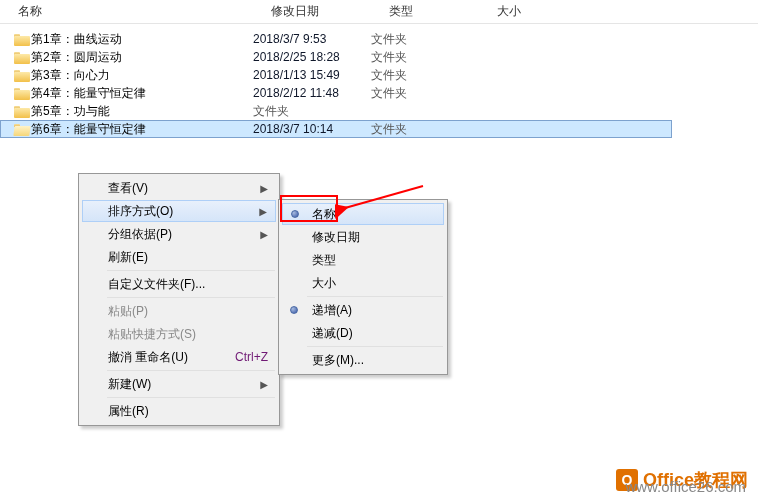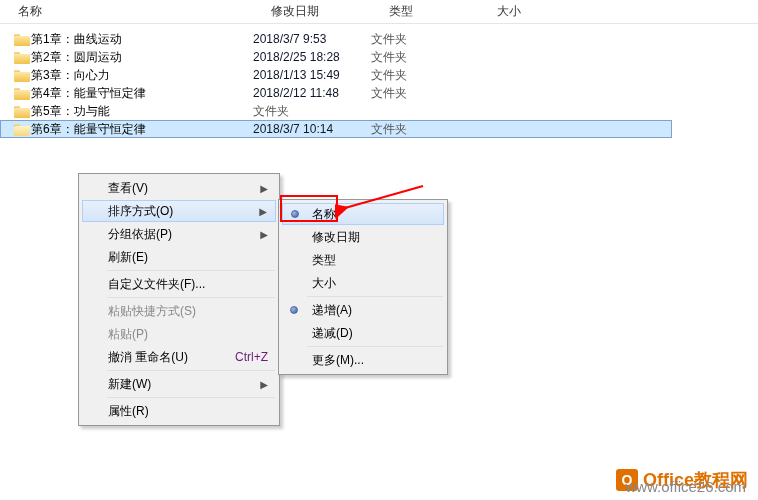--- a/index.html
+++ b/index.html
@@ -120,24 +120,24 @@
     </div>
   <div class="menu-item">
       <span>刷新(E)</span>
     </div>
   <div class="menu-sep"></div>
   <div class="menu-item">
       <span>自定义文件夹(F)...</span>
     </div>
   <div class="menu-sep"></div>
   <div class="menu-item disabled">
-      <span>粘贴快捷方式(S)</span>
+      <span>粘贴(P)</span>
     </div>
   <div class="menu-item disabled">
-      <span>粘贴(P)</span>
+      <span>粘贴快捷方式(S)</span>
     </div>
   <div class="menu-item">
       <span>撤消 重命名(U)</span>
       <span class="shortcut">Ctrl+Z</span>
     </div>
   <div class="menu-sep"></div>
   <div class="menu-item">
       <span>新建(W)</span>
       <span class="arrow">▶</span>
     </div>

